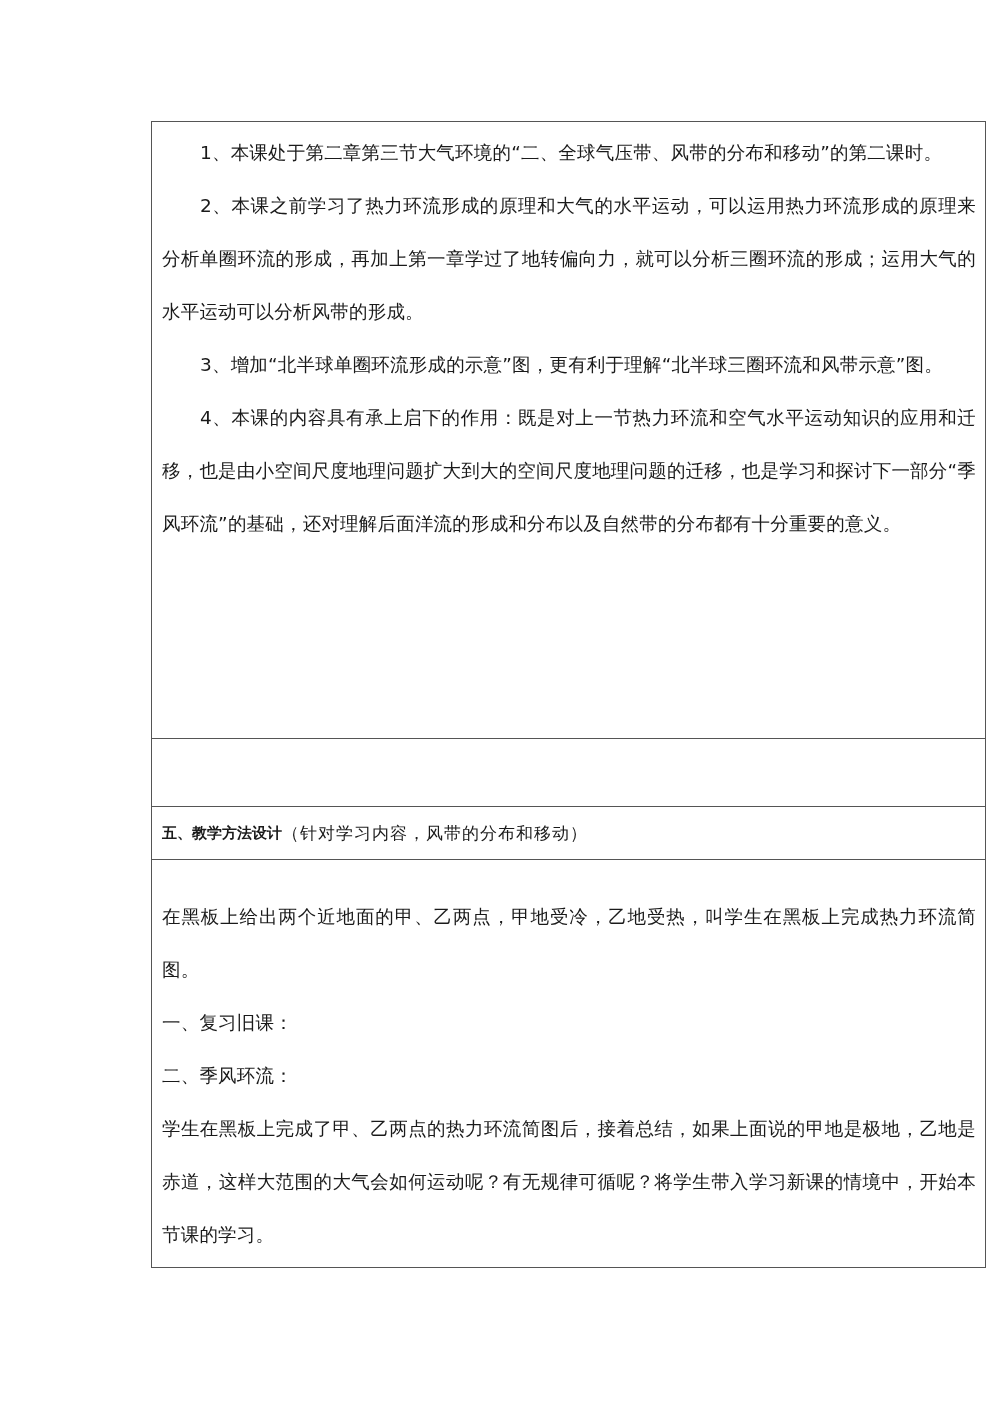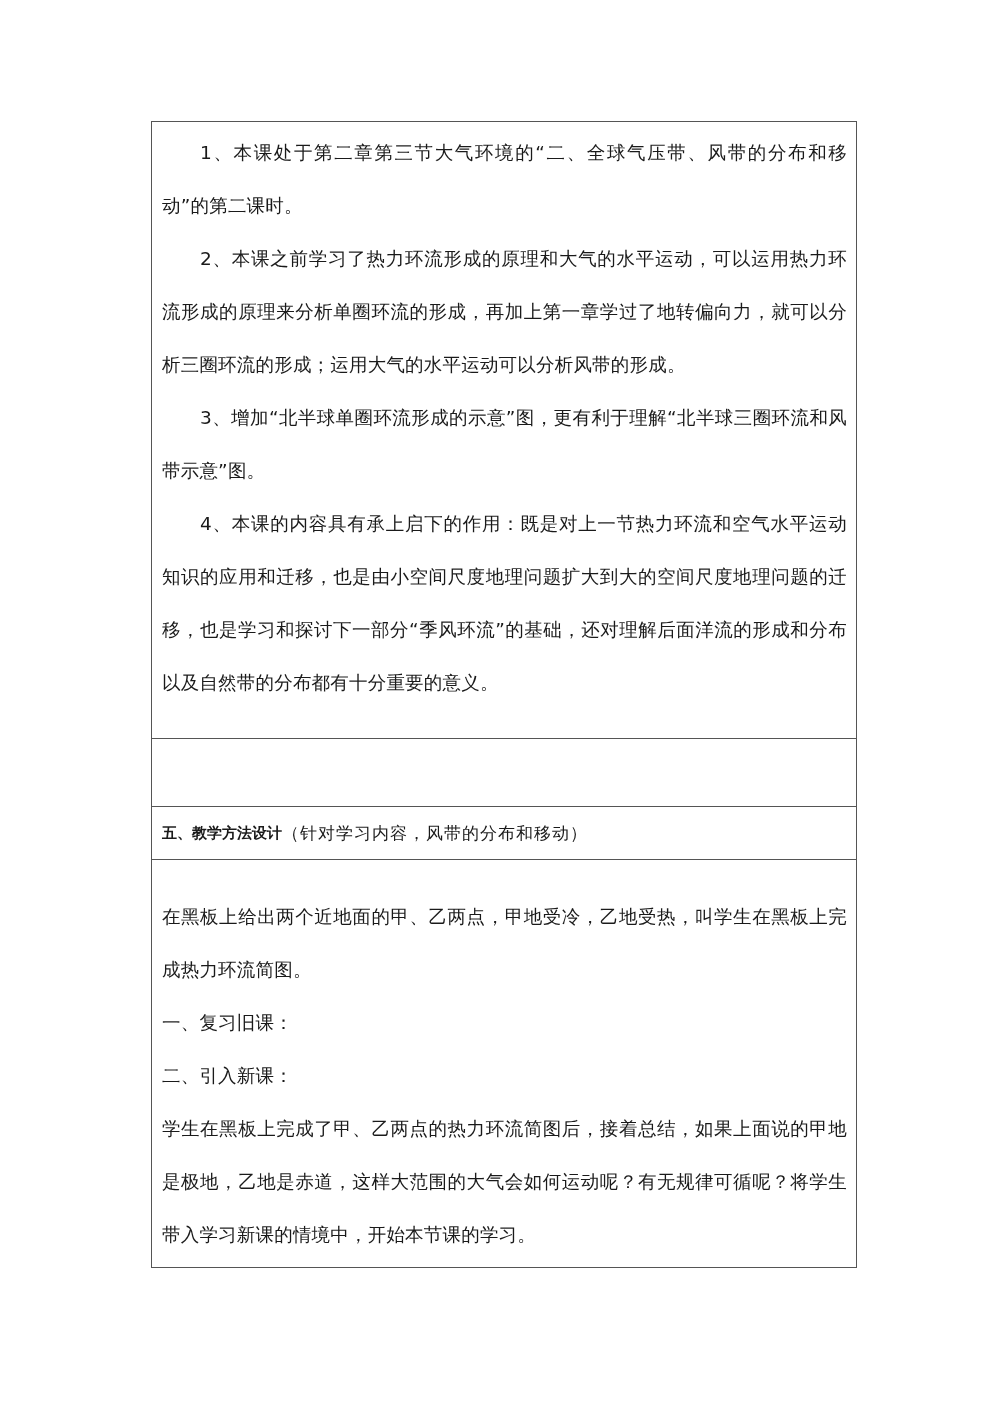--- a/index.html
+++ b/index.html
@@ -12,21 +12,21 @@
       height: 1414px;
       position: relative;
       overflow: hidden;
       font-family: "DejaVu Sans", "Liberation Sans", sans-serif;
       color: #1a1a1a;
     }
     .doc-table {
       position: absolute;
       left: 151px;
       top: 121px;
-      width: 706px;
+      width: 835px;
       border: 1.5px solid #555555;
       box-sizing: border-box;
     }
     .cell {
       border-bottom: 1.5px solid #555555;
       box-sizing: border-box;
       padding: 0 9px 0 10px;
     }
     .cell:last-child {
       border-bottom: none;
@@ -84,17 +84,17 @@
   </div>
 
   <div class="cell cell-heading">
     <span class="heading-bold">五、教学方法设计</span>
     <span class="heading-note">（针对学习内容，风带的分布和移动）</span>
   </div>
 
   <div class="cell cell-methods">
     <p>在黑板上给出两个近地面的甲、乙两点，甲地受冷，乙地受热，叫学生在黑板上完成热力环流简图。</p>
     <p>一、复习旧课：</p>
-    <p>二、引入新课：</p>
+    <p>二、季风环流：</p>
     <p>学生在黑板上完成了甲、乙两点的热力环流简图后，接着总结，如果上面说的甲地是极地，乙地是赤道，这样大范围的大气会如何运动呢？有无规律可循呢？将学生带入学习新课的情境中，开始本节课的学习。</p>
   </div>
 
 </div>
 
 </body></html>

